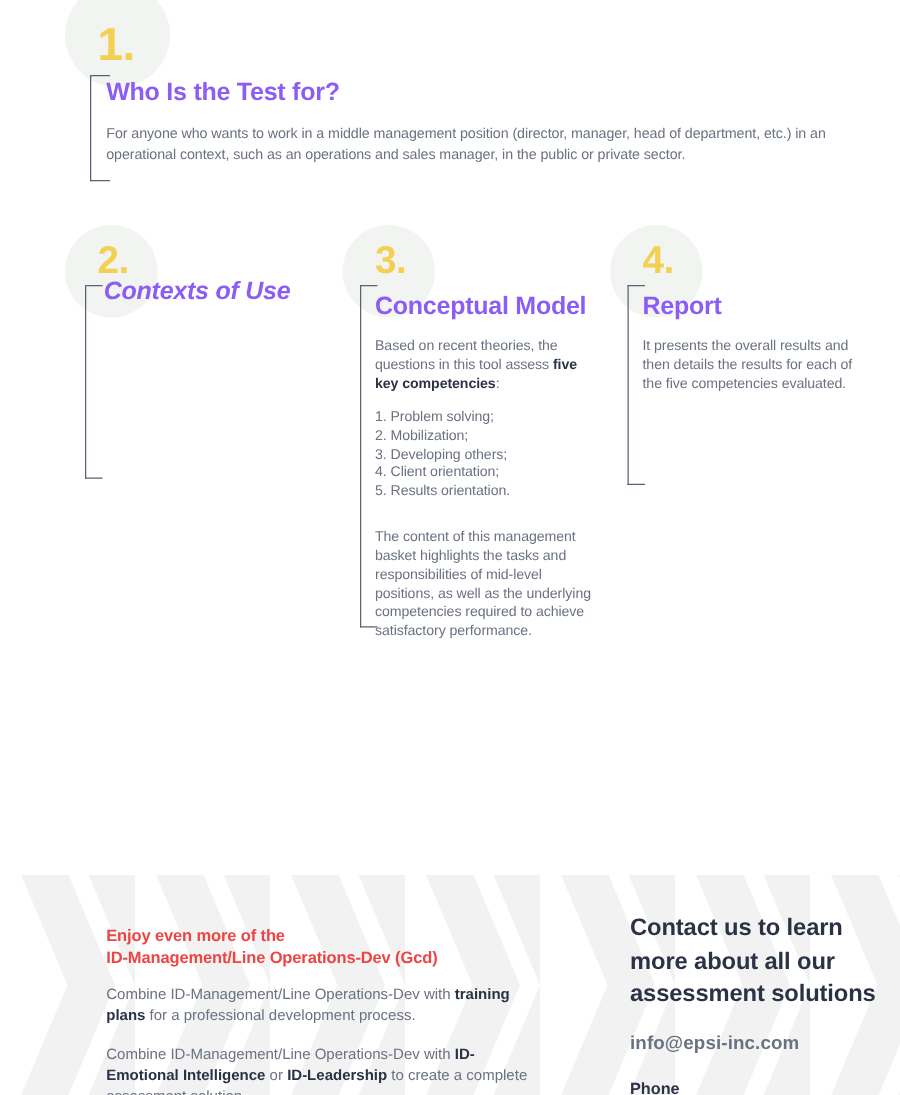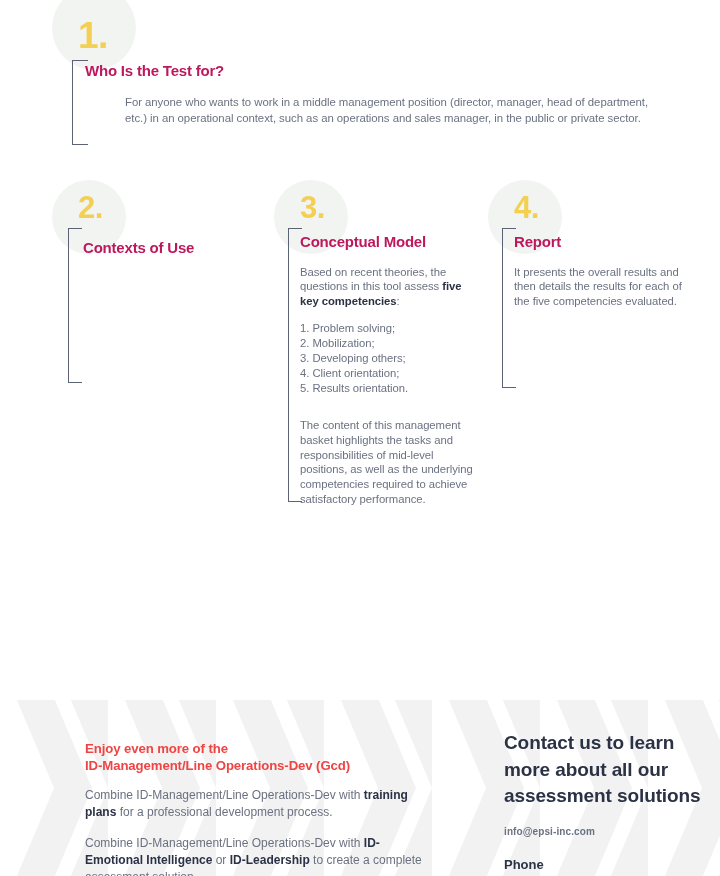--- a/index.html
+++ b/index.html
@@ -41,51 +41,51 @@
     border-top: 1.6px solid #5a6274;
     border-bottom: 1.6px solid #5a6274;
     box-sizing: border-box;
   }
   .body-col {
     position: absolute;
     z-index: 3;
   }
   h2.title {
     margin: 0 0 14px 0;
-    font-size: 15px;
-    font-weight: bold;
-    color: #be185d;
+    font-size: 20px;
+    font-weight: bold;
+    color: #8b5cf6;
     letter-spacing: -0.2px;
     line-height: 1.1;
   }
   p.txt {
     margin: 0;
     font-size: 11.3px;
     line-height: 1.32;
     color: #6a7180;
     letter-spacing: -0.05px;
   }
   p.txt + p.txt { margin-top: 12px; }
   p.txt b, p.txt strong { color: #2b3245; font-weight: bold; }
   .lead-bold { color: #2b3245; font-weight: bold; }
 
   
   #step1 { left: 0; top: 0; width: 720px; }
   #step1 .circle { left: 52px; top: -14px; width: 84px; height: 84px; }
   #step1 .num { left: 78px; top: 17px; font-size: 37px; }
   #step1 .bracket { left: 72px; top: 60px; width: 16px; height: 85px; }
   #step1 .body-col { left: 85px; top: 63px; width: 580px; }
-  #step1 p.txt { font-size: 11.4px; line-height: 1.45; margin-left: 40px; }
+  #step1 p.txt { font-size: 11.4px; line-height: 1.45; }
 
   
   #step2 { left: 0; top: 0; }
   #step2 .circle { left: 52px; top: 180px; width: 74px; height: 74px; }
   #step2 .num  { left: 78px; top: 192px; font-size: 31px; }
   #step2 .bracket { left: 68px; top: 228px; width: 14px; height: 155px; }
-  #step2 .body-col { left: 83px; top: 240px; width: 165px; }
+  #step2 .body-col { left: 83px; top: 222px; width: 165px; font-style: italic; }
 
   #step3 { left: 0; top: 0; }
   #step3 .circle { left: 274px; top: 180px; width: 74px; height: 74px; }
   #step3 .num  { left: 300px; top: 192px; font-size: 31px; }
   #step3 .bracket { left: 288px; top: 228px; width: 14px; height: 274px; }
   #step3 .body-col { left: 300px; top: 234px; width: 180px; }
 
   #step4 { left: 0; top: 0; }
   #step4 .circle { left: 488px; top: 180px; width: 74px; height: 74px; }
   #step4 .num  { left: 514px; top: 192px; font-size: 31px; }
@@ -142,21 +142,21 @@
   }
   p.f-txt {
     margin: 0 0 14px 0;
     font-size: 12px;
     line-height: 1.42;
     color: #6a7180;
   }
   p.f-txt:last-child { margin-bottom: 0; }
   p.f-txt b { color: #2b3245; font-weight: bold; }
   .f-email {
-    font-size: 10px;
+    font-size: 15px;
     color: #6a7180;
     font-weight: bold;
     letter-spacing: 0.1px;
     margin: 0 0 20px 0;
   }
   .f-phone-label {
     margin: 0 0 12px 0;
     font-size: 13px;
     font-weight: bold;
     color: #2b3245;

